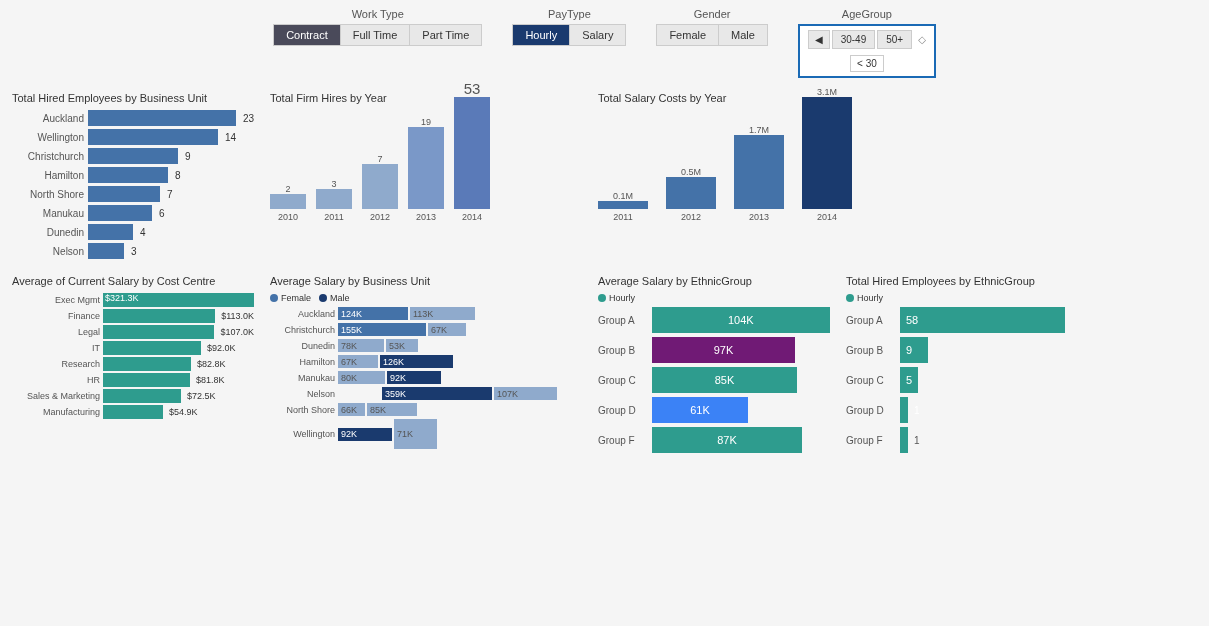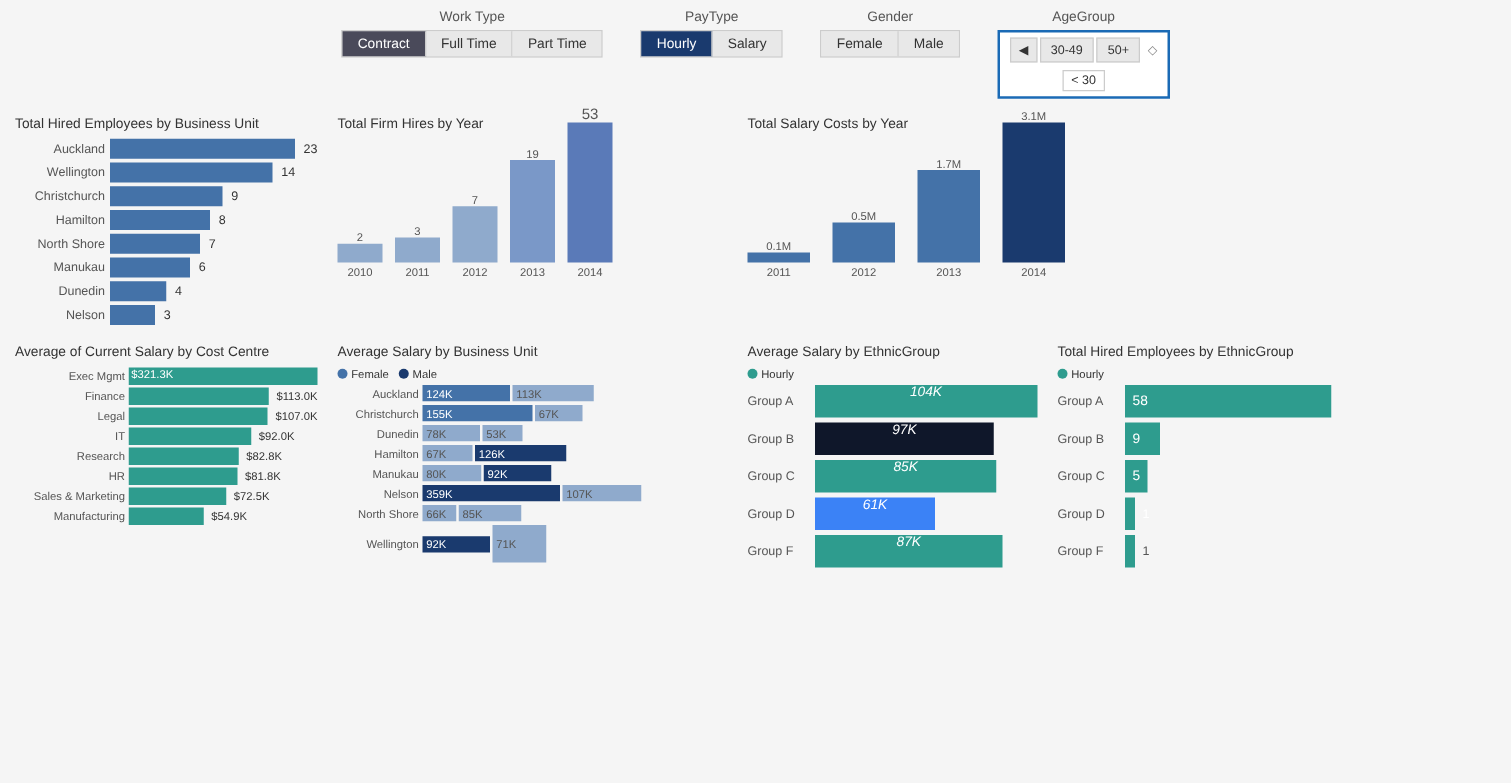--- a/index.html
+++ b/index.html
@@ -255,22 +255,22 @@
 
     .ethnic-label {
       width: 50px;
       font-size: 10px;
       color: #555;
     }
 
     .ethnic-bar {
       height: 26px;
       display: flex;
+      align-items: center;
       justify-content: center;
-      font-style: italic;
     }
 
     .ethnic-val {
       font-size: 11px;
       color: #fff;
       font-weight: 500;
     }
 
     
     .ethnic-hired-row {
@@ -417,21 +417,21 @@
           <span style="font-size:9px;color:#555;">7</span>
           <div style="width:36px;height:45px;background:#8faacc;"></div>
           <span style="font-size:9px;color:#555;margin-top:3px;">2012</span>
         </div>
         <div style="display:flex;flex-direction:column;align-items:center;justify-content:flex-end;">
           <span style="font-size:9px;color:#555;">19</span>
           <div style="width:36px;height:82px;background:#7a98c8;"></div>
           <span style="font-size:9px;color:#555;margin-top:3px;">2013</span>
         </div>
         <div style="display:flex;flex-direction:column;align-items:center;justify-content:flex-end;">
-          <span style="font-size:12px;color:#555;">53</span>
+          <span style="font-size:15px;color:#555;">53</span>
           <div style="width:36px;height:112px;background:#5a7ab8;"></div>
           <span style="font-size:9px;color:#555;margin-top:3px;">2014</span>
         </div>
 
       </div>
     </div>
 
     <div class="chart-section" style="grid-column: 3 / 5;">
       <div class="chart-title">Total Salary Costs by Year</div>
       <div style="display:flex; align-items:flex-end; gap:18px; height:130px; padding-bottom:18px;">
@@ -579,21 +579,21 @@
             <span style="font-size:9px;color:#555;padding:0 3px;">80K</span>
           </div>
           <div style="background:#1a3a6e;width:54px;height:13px;display:flex;align-items:center;">
             <span style="font-size:9px;color:#fff;padding:0 3px;">92K</span>
           </div>
         </div>
       </div>
 
       <div class="gbar-row">
         <span class="gbar-label">Nelson</span>
-        <div style="display:flex;align-items:center;gap:2px;">
+        <div style="display:flex;align-items:center;gap:2px;margin-left:44px;">
           <div style="background:#1a3a6e;width:110px;height:13px;display:flex;align-items:center;">
             <span style="font-size:9px;color:#fff;padding:0 3px;">359K</span>
           </div>
           <div style="background:#8faacc;width:63px;height:13px;display:flex;align-items:center;">
             <span style="font-size:9px;color:#555;padding:0 3px;">107K</span>
           </div>
         </div>
       </div>
 
       <div class="gbar-row">
@@ -632,21 +632,21 @@
       </div>
 
       <div class="ethnic-bar-row">
         <span class="ethnic-label">Group A</span>
         <div class="ethnic-bar" style="background:#2e9c8e;width:180px;">
           <span class="ethnic-val">104K</span>
         </div>
       </div>
       <div class="ethnic-bar-row">
         <span class="ethnic-label">Group B</span>
-        <div class="ethnic-bar" style="background:#0f172a;width:143px;">
+        <div class="ethnic-bar" style="background:#701a75;width:143px;">
           <span class="ethnic-val">97K</span>
         </div>
       </div>
       <div class="ethnic-bar-row">
         <span class="ethnic-label">Group C</span>
         <div class="ethnic-bar" style="background:#2e9c8e;width:145px;">
           <span class="ethnic-val">85K</span>
         </div>
       </div>
       <div class="ethnic-bar-row">

